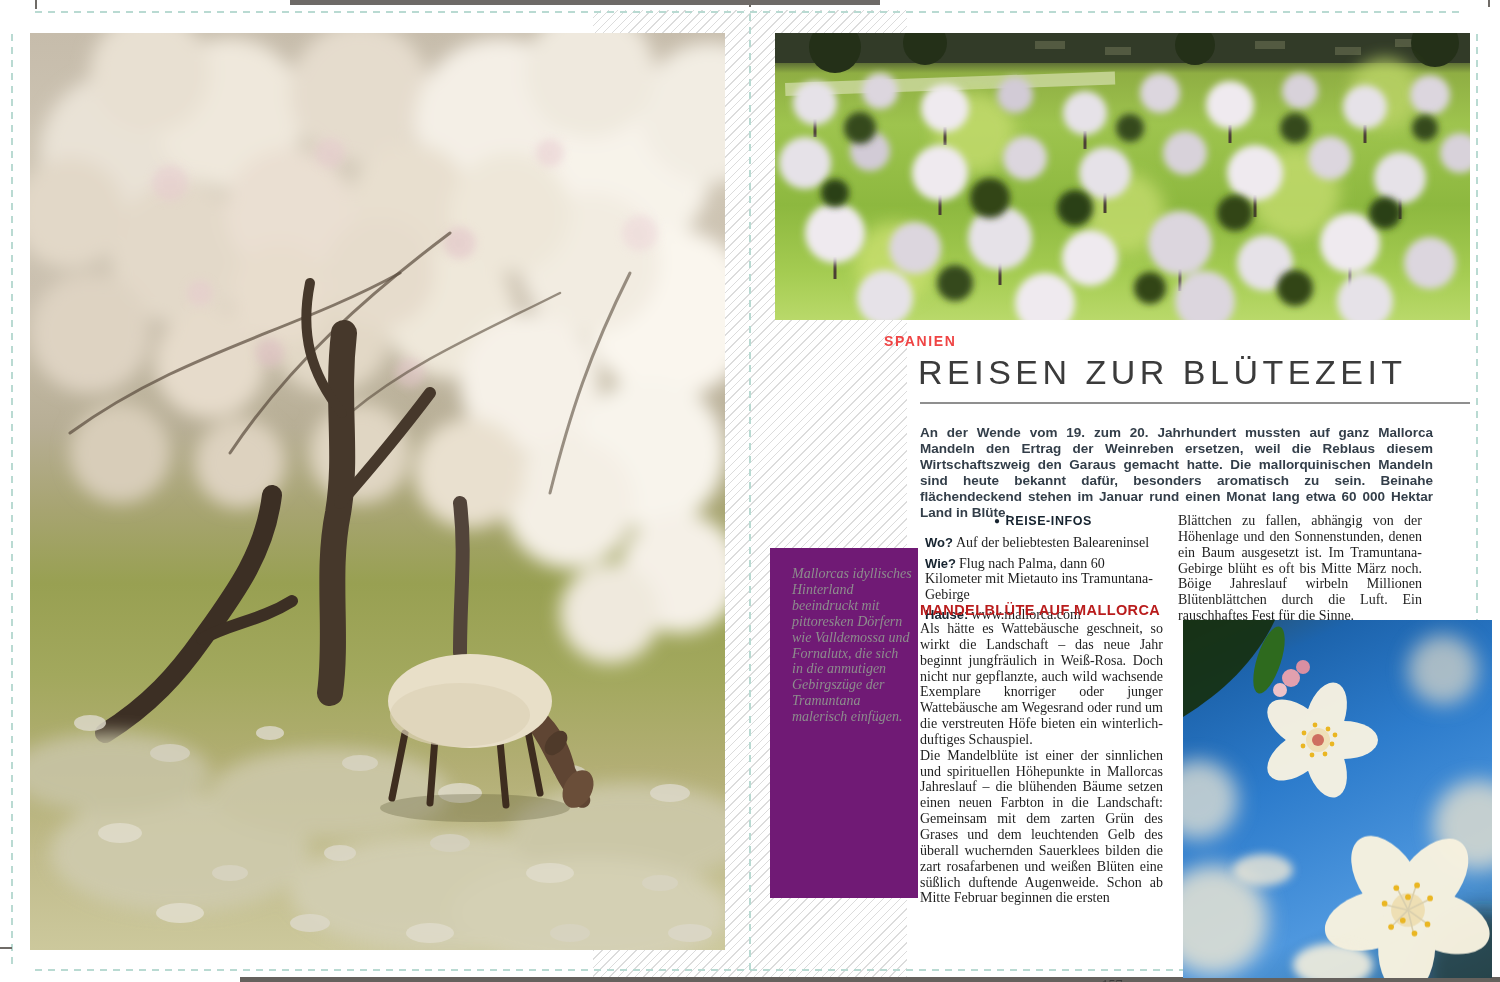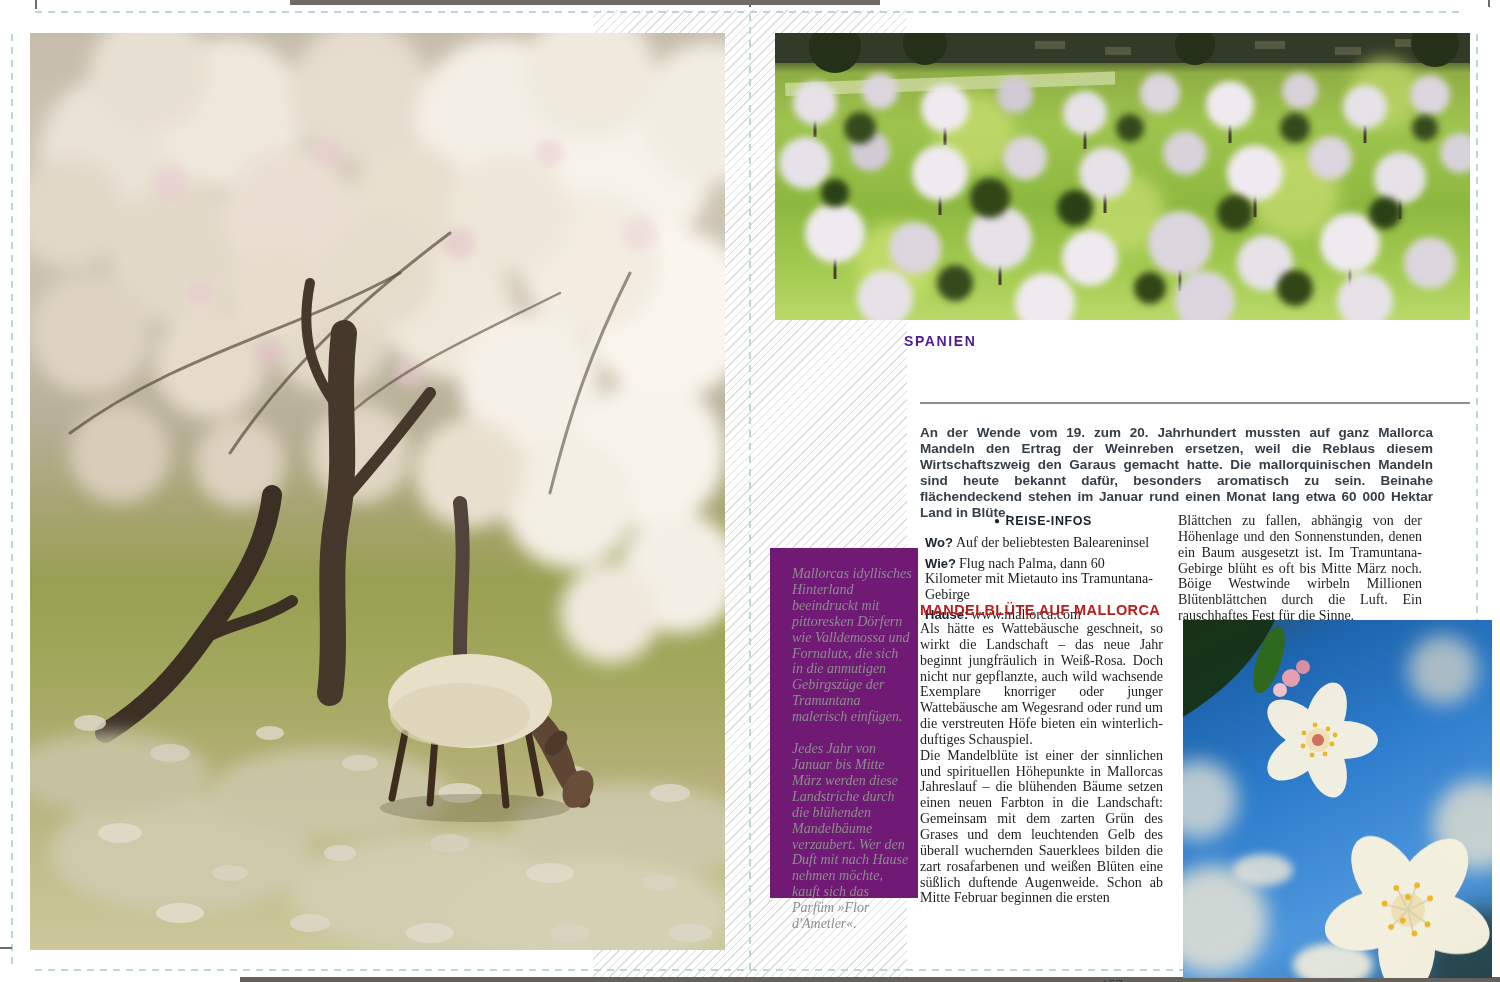--- a/index.html
+++ b/index.html
@@ -22,21 +22,21 @@
     background:linear-gradient(180deg,#2e3826 0%,#4a5630 9%,#8fae43 14%,#9ec44e 32%,#8db83f 60%,#a5cc52 84%,#b9d96a 100%);}
   #blossom-photo{left:1183px;top:620px;width:309px;height:358px;
     background:linear-gradient(155deg,#2b4f63 0%,#1d64ad 16%,#2d7ccc 42%,#4e97de 74%,#33719f 100%);}
   
   #caption-box{position:absolute;left:770px;top:548px;width:148px;height:350px;background:#701a75;z-index:11;
     box-sizing:border-box;padding:18px 6px 0 22px;}
   #caption-box p{margin:0;font:italic 14px/15.9px "Liberation Serif",serif;color:#8d8d8d;}
   #caption-box p + p{margin-top:16px;}
   
   .rp{position:absolute;z-index:10;}
-  #kicker{left:904px;top:332px;font:bold 14px/18px "Liberation Sans",sans-serif;letter-spacing:1.6px;color:#4c1d95;}
+  #kicker{left:884px;top:332px;font:bold 14px/18px "Liberation Sans",sans-serif;letter-spacing:1.6px;color:#ef4444;}
   #page-title{left:918px;top:352px;font:300 34px/40px "Liberation Sans",sans-serif;letter-spacing:4.5px;color:#3b3b3b;white-space:nowrap;}
   #title-rule{left:920px;top:402px;width:550px;height:2px;background:#8f8f8f;}
   #intro{left:920px;top:425px;width:513px;font:bold 13.5px/15.9px "Liberation Sans",sans-serif;
          color:#333e49;text-align:justify;hyphens:auto;}
   #infobox{left:920px;top:512px;width:246px;}
   #infobox .ib-head{font:bold 12.5px/17px "Liberation Sans",sans-serif;letter-spacing:.6px;color:#16232f;text-align:center;}
   #infobox .bullet{font-size:10px;vertical-align:1px;margin-right:5px;}
   #infobox p{margin:5px;font:14px/15.6px "Liberation Serif",serif;color:#1d1d1d;}
   #infobox b{font:bold 13px "Liberation Sans",sans-serif;color:#16232f;margin-right:3px;}
   #section-heading{left:920px;top:601px;font:bold 14.5px/18px "Liberation Sans",sans-serif;letter-spacing:.4px;color:#b91c1c;}
@@ -359,39 +359,39 @@
       </g>
       <g filter="url(#Fb4)">
         <ellipse cx="150" cy="345" rx="40" ry="22" fill="#f3eedd" opacity=".9"></ellipse>
         <ellipse cx="80" cy="250" rx="30" ry="16" fill="#efe9d6" opacity=".8"></ellipse>
       </g>
     </svg>
   </div>
 
   <div id="caption-box">
     <p>Mallorcas idyllisches Hinterland beeindruckt mit pittoresken Dörfern wie Valldemossa und Fornalutx, die sich in die anmutigen Gebirgszüge der Tramuntana malerisch einfügen.</p>
-    <p>Jedes Jahr von Januar bis Mitte März werden diese Landstriche durch die blühenden Mandelbäume verzaubert. Wer den Duft mit nach Hause nehmen möchte, kauft sich das Parfüm »Flor d'Ametler«.</p>
   </div>
 
   <div id="kicker" class="rp">SPANIEN</div>
+  <div id="page-title" class="rp">REISEN ZUR BLÜTEZEIT</div>
   <div id="title-rule" class="rp"></div>
   <div id="intro" class="rp">An der Wende vom 19. zum 20. Jahrhundert mussten auf ganz Mallorca Mandeln den Ertrag der Weinreben ersetzen, weil die Reblaus diesem Wirtschaftszweig den Garaus gemacht hatte. Die mallorquinischen Mandeln sind heute bekannt dafür, besonders aromatisch zu sein. Beinahe flächendeckend stehen im Januar rund einen Monat lang etwa 60 000 Hektar Land in Blüte.</div>
 
   <div id="infobox" class="rp">
     <div class="ib-head"><span class="bullet">●</span><span>REISE-INFOS</span></div>
     <p><b>Wo?</b><span>Auf der beliebtesten Baleareninsel</span></p>
     <p><b>Wie?</b><span>Flug nach Palma, dann 60 Kilometer mit Mietauto ins Tramuntana-Gebirge</span></p>
     <p><b>Hause:</b><span>www.mallorca.com</span></p>
   </div>
 
   <div id="section-heading" class="rp">MANDELBLÜTE AUF MALLORCA</div>
 
   <div id="col-1" class="col">
     <p>Als hätte es Wattebäusche geschneit, so wirkt die Landschaft – das neue Jahr beginnt jungfräulich in Weiß-Rosa. Doch nicht nur gepflanzte, auch wild wachsende Exemplare knorriger oder junger Wattebäusche am Wegesrand oder rund um die verstreuten Höfe bieten ein winterlich-duftiges Schauspiel.</p>
     <p>Die Mandelblüte ist einer der sinnlichen und spirituellen Höhepunkte in Mallorcas Jahreslauf – die blühenden Bäume setzen einen neuen Farbton in die Landschaft: Gemeinsam mit dem zarten Grün des Grases und dem leuchtenden Gelb des überall wuchernden Sauerklees bilden die zart rosafarbenen und weißen Blüten eine süßlich duftende Augenweide. Schon ab Mitte Februar beginnen die ersten</p>
   </div>
   <div id="col-2" class="col">
-    <p>Blättchen zu fallen, abhängig von der Höhenlage und den Sonnenstunden, denen ein Baum ausgesetzt ist. Im Tramuntana-Gebirge blüht es oft bis Mitte März noch. Böige Westwinde wirbeln Millionen Blütenblättchen durch die Luft. Ein rauschhaftes Fest für die Sinne.</p>
+    <p>Blättchen zu fallen, abhängig von der Höhenlage und den Sonnenstunden, denen ein Baum ausgesetzt ist. Im Tramuntana-Gebirge blüht es oft bis Mitte März noch. Böige Jahreslauf wirbeln Millionen Blütenblättchen durch die Luft. Ein rauschhaftes Fest für die Sinne.</p>
   </div>
 
   <div id="page-number" class="rp">— 157 —</div>
 
 </div>
 
 </body></html>

